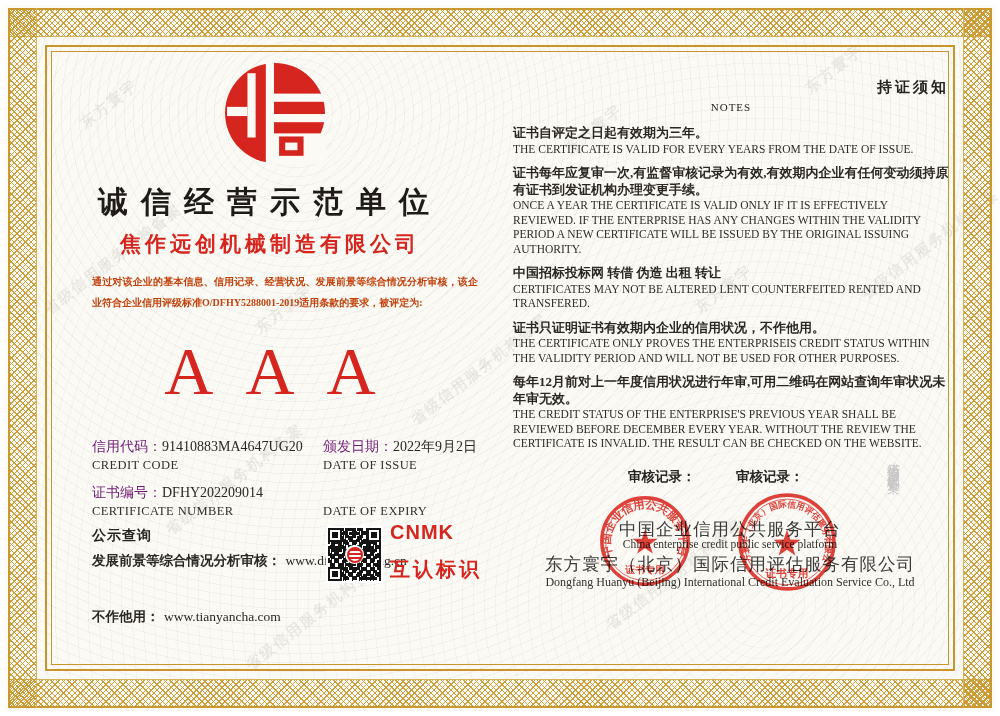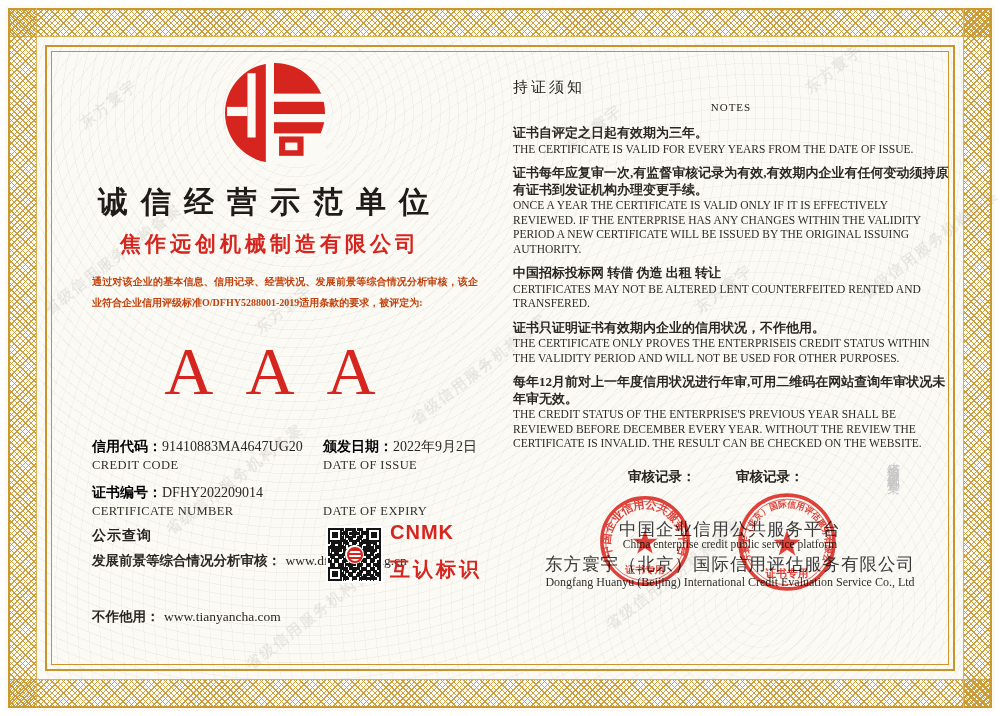--- a/index.html
+++ b/index.html
@@ -31,21 +31,21 @@
   .title{position:absolute;left:70px;top:182px;width:400px;text-align:center;
          font-size:30px;font-weight:800;letter-spacing:13px;color:#1e1b18;white-space:nowrap;}
   .company{position:absolute;left:70px;top:230px;width:400px;text-align:center;
            font-size:21px;font-weight:700;letter-spacing:4px;color:#d6251e;white-space:nowrap;}
   .body-par{position:absolute;left:92px;top:271px;width:386px;font-size:10px;line-height:21px;
             font-weight:600;text-align:justify;font-family:"Liberation Serif",serif;color:#c2410c;}
   .rating{position:absolute;left:86px;top:332px;width:400px;text-align:center;
           font-family:"Liberation Serif",serif;font-size:68px;letter-spacing:32px;color:#d6251e;}
   
   .fld{position:absolute;white-space:nowrap;}
-  .fld .lab{font-family:"Liberation Serif",serif;font-weight:700;font-size:14px;color:#000000;}
+  .fld .lab{font-family:"Liberation Serif",serif;font-weight:400;font-size:14px;color:#701a75;}
   .fld .val{font-family:"Liberation Serif",serif;font-size:14px;color:#2b2722;}
   .fsub{position:absolute;font-family:"Liberation Serif",serif;font-size:12.5px;letter-spacing:.4px;color:#332f2a;white-space:nowrap;}
   .qhead{position:absolute;left:92px;top:527px;font-family:"Liberation Serif",serif;font-weight:700;font-size:14px;letter-spacing:1px;}
   .lnk{position:absolute;white-space:nowrap;}
   .lnk .lab{font-family:"Liberation Serif",serif;font-weight:700;font-size:13.5px;color:#2b2722;}
   .lnk .url{font-family:"Liberation Serif",serif;font-size:13.5px;color:#2b2722;}
   
   .qr{position:absolute;left:326px;top:526px;width:57px;height:57px;background:#fff;}
   .qr-grid{position:absolute;inset:2px;
     background:
@@ -56,21 +56,21 @@
   .finder.tl{left:2px;top:2px}.finder.tr{right:2px;top:2px}.finder.bl{left:2px;bottom:2px}
   .qr-logo{position:absolute;left:50%;top:50%;width:19px;height:19px;margin:-9.5px 0 0 -9.5px;
            background:#fff;border-radius:50%;display:grid;place-items:center;}
   .qr-logo::after{content:"";width:12px;height:12px;border-radius:50%;border:2px solid #d6251e;
            background:repeating-linear-gradient(180deg,#d6251e 0 2px,#fff 2px 4px);}
   .cnmk{position:absolute;left:390px;top:521px;font-size:20px;font-weight:800;color:#d6251e;letter-spacing:1px;}
   .mutual{position:absolute;left:390px;top:556px;font-family:"Liberation Serif",serif;font-weight:600;
           font-size:20px;color:#d6251e;letter-spacing:3px;white-space:nowrap;}
   
   .notes{position:absolute;left:513px;top:78px;width:436px;}
-  .n-title{text-align:left;font-family:"Liberation Serif",serif;font-weight:400;font-size:15px;letter-spacing:3px;}
+  .n-title{text-align:right;font-family:"Liberation Serif",serif;font-weight:700;font-size:15px;letter-spacing:3px;}
   .n-sub{text-align:center;font-family:"Liberation Serif",serif;font-size:11px;margin-top:4px;letter-spacing:1px;}
   .n-list{margin-top:12px;}
   .note{margin-bottom:9px;}
   .note .zh{font-family:"Liberation Serif",serif;font-weight:700;font-size:13px;line-height:16.5px;color:#2b2722;}
   .note .en{font-family:"Liberation Serif",serif;font-size:11.5px;line-height:14.5px;color:#2e2b26;}
   .review{position:absolute;top:468px;font-family:"Liberation Serif",serif;font-weight:700;font-size:13.5px;white-space:nowrap;}
   .review.r1{left:628px}.review.r2{left:736px}
   
   .iss{position:absolute;left:505px;width:450px;text-align:center;white-space:nowrap;}
   .iz{font-size:17.5px;font-weight:500;color:#3b3b3b;letter-spacing:1px;}

